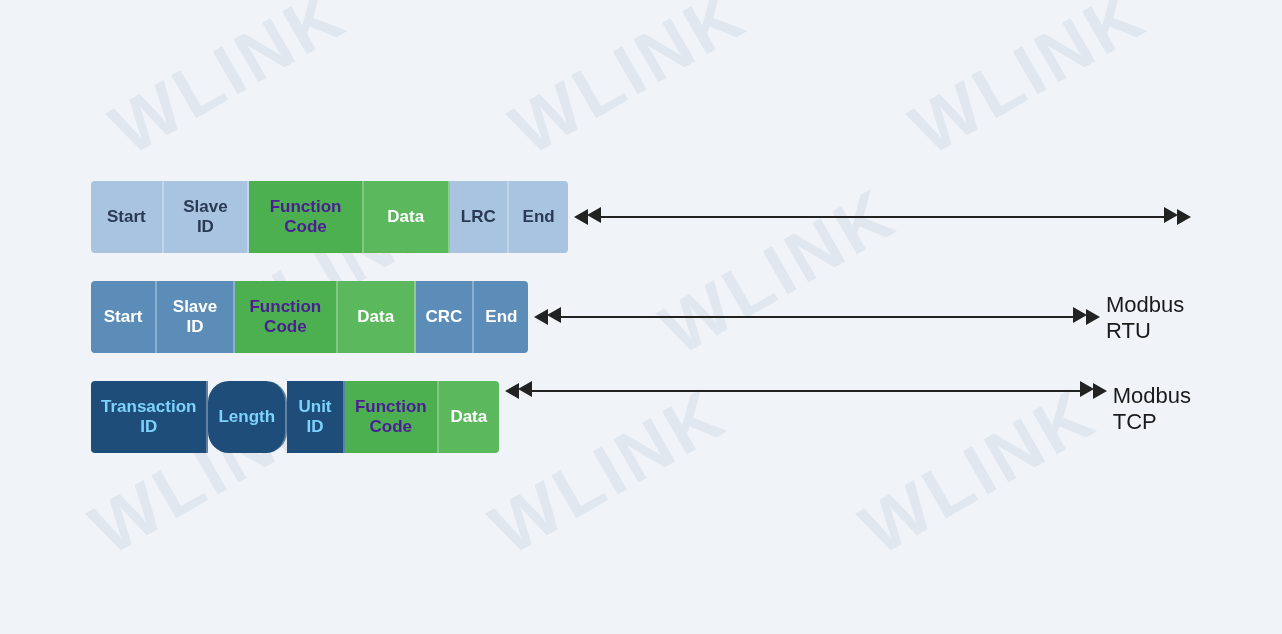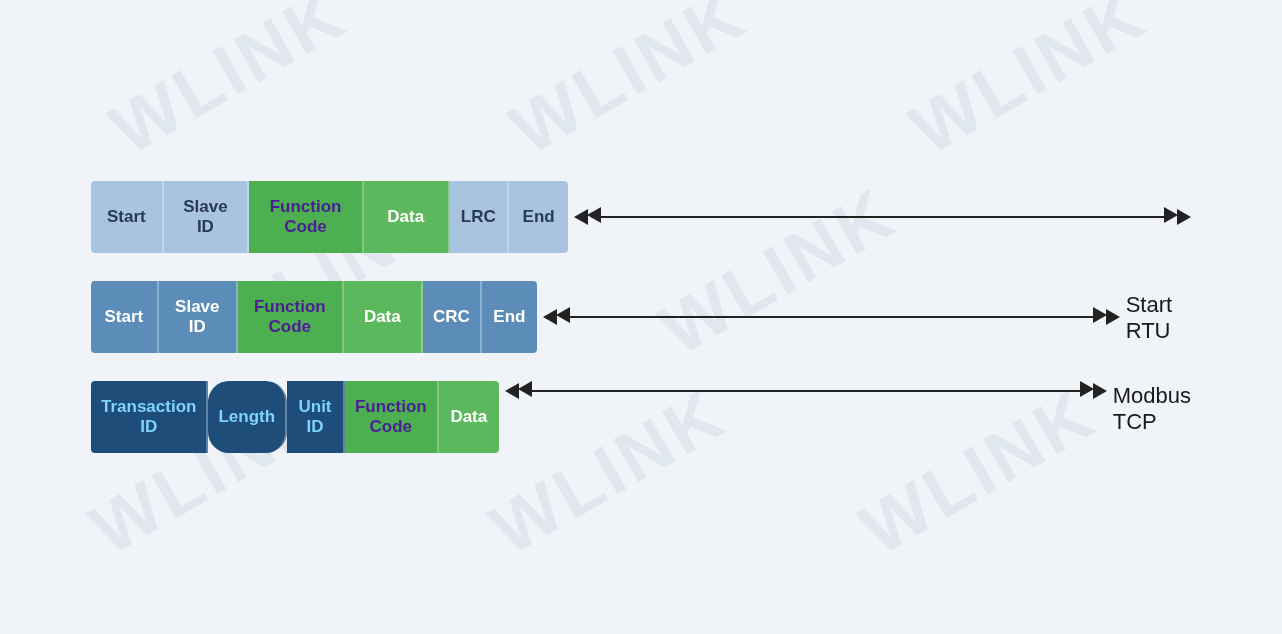--- a/index.html
+++ b/index.html
@@ -221,21 +221,21 @@
       <div class="frame-cell cell-medium-blue w-crc">CRC</div>
       <div class="frame-cell cell-medium-blue w-end-rtu">End</div>
     </div>
     <div class="arrow-row">
       <div class="h-arrow h-arrow-left h-arrow-right">
         <div class="h-arrow-left"></div>
         <div class="h-arrow-shaft"></div>
         <div class="h-arrow-right"></div>
       </div>
     </div>
-    <div class="protocol-label">Start RTU</div>
+    <div class="protocol-label">Modbus RTU</div>
   </div>
 
   <div class="protocol-section tcp">
     <div class="frame-row">
       <div class="frame-cell cell-dark-blue w-transid">Transaction ID</div>
       <div class="frame-cell cell-dark-blue w-length">Length</div>
       <div class="frame-cell cell-dark-blue w-unitid">Unit ID</div>
       <div class="frame-cell cell-green w-funccode-tcp">Function Code</div>
       <div class="frame-cell cell-bright-green w-data-tcp">Data</div>
     </div>

